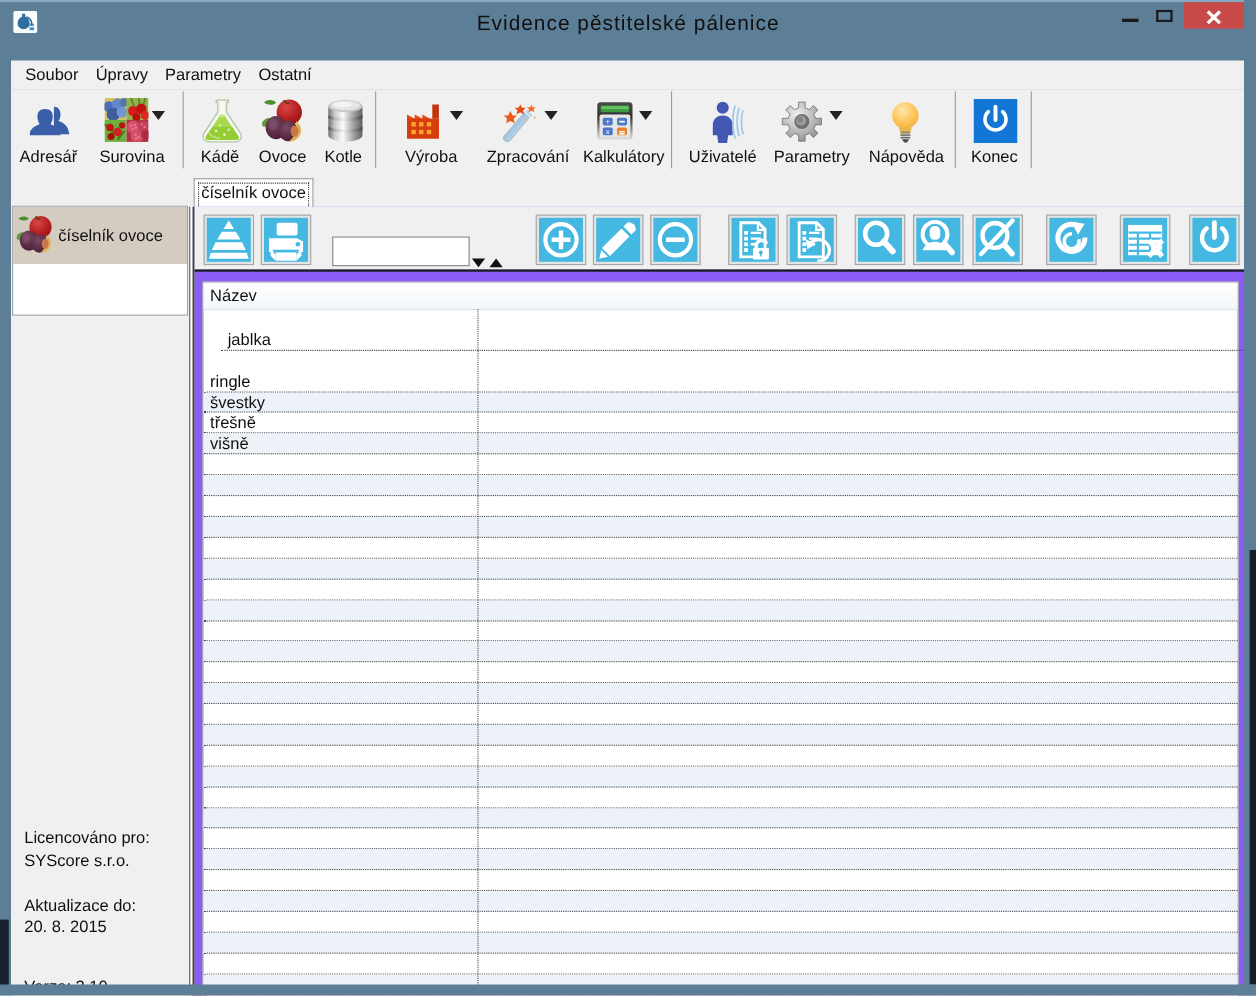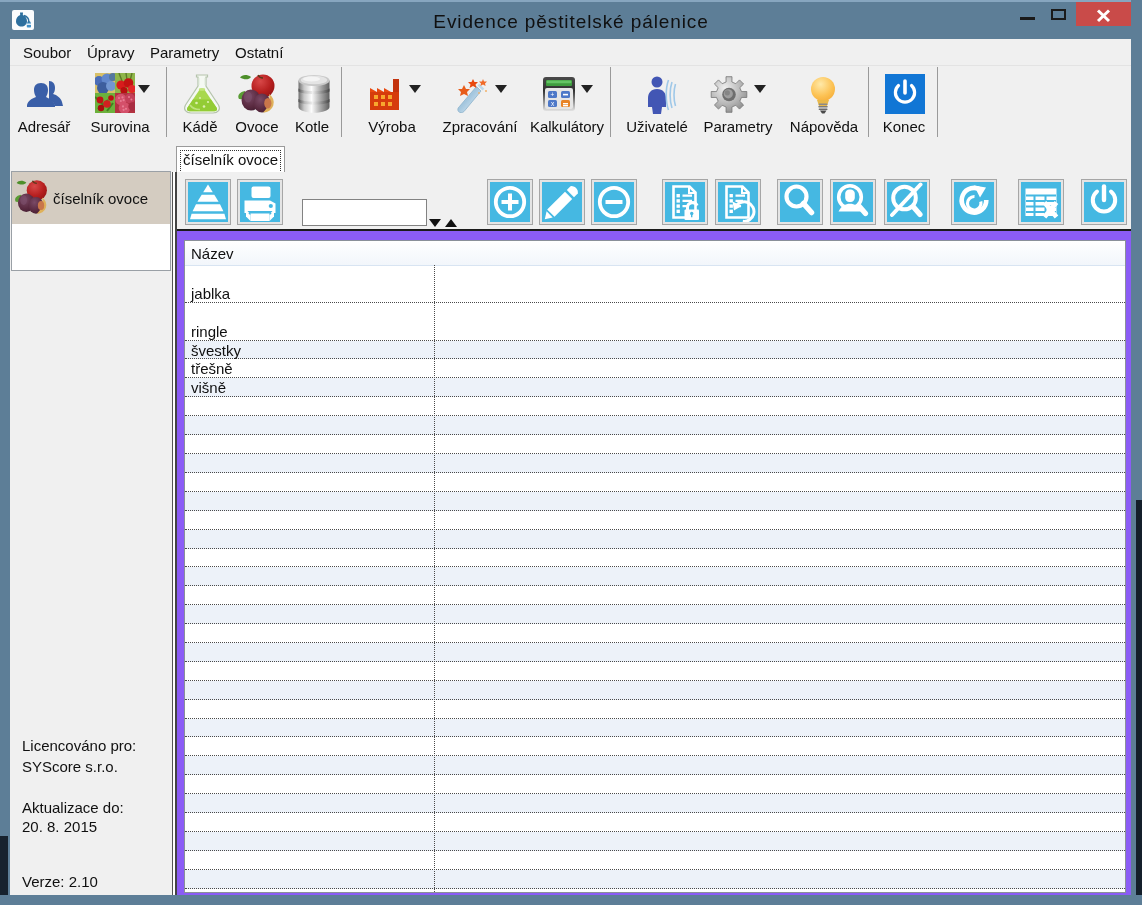--- a/index.html
+++ b/index.html
@@ -4,21 +4,21 @@
 <style>
   html,body{margin:0;padding:0;}
   body{width:1142px;height:905px;position:relative;overflow:hidden;
        font-family:"Liberation Sans",sans-serif;background:#5d7e97;}
   .abs{position:absolute;}
   #topline{left:0;top:0;width:1142px;height:2px;background:#87a6bf;}
   #title{left:0;top:11px;width:1142px;text-align:center;font-size:19px;letter-spacing:0.9px;color:#101010;}
   #minbtn{left:1020px;top:17px;width:15px;height:3px;background:#1a1a1a;}
   #maxbtn{left:1051px;top:9px;width:11px;height:7px;border:2px solid #1a1a1a;}
   #closebtn{left:1076px;top:2px;width:56px;height:24px;background:#c94b49;}
-  #client{left:10px;top:39px;width:1121px;height:840px;background:#f0f0f0;}
+  #client{left:10px;top:55px;width:1121px;height:840px;background:#f0f0f0;}
   .menuitem{position:absolute;top:5px;font-size:15px;color:#101010;}
   .tlabel{position:absolute;top:79px;font-size:15px;color:#101010;text-align:center;width:110px;}
   .tsep{position:absolute;top:28px;width:1px;height:70px;background:#9a9a9a;}
   .darr{position:absolute;width:0;height:0;border-left:6px solid transparent;border-right:6px solid transparent;border-top:8px solid #222;}
   #tab{left:166px;top:107px;width:107px;height:26px;background:#fff;border:1px solid #9a9a9a;border-bottom:none;}
   #tabdots{position:absolute;left:3px;top:3px;right:3px;bottom:0px;border:1px dotted #333;border-bottom:none;}
   #tabtext{position:absolute;left:0;top:4px;width:100%;text-align:center;font-size:15px;color:#101010;}
   #sidebar{left:0px;top:133px;width:162px;height:723px;background:#f0f0f0;}
   #listbox{position:absolute;left:1px;top:-1px;width:158px;height:98px;background:#fff;border:1px solid #9aa0a6;}
   #selitem{position:absolute;left:0px;top:0px;width:158px;height:52px;background:#d4ccc1;}
@@ -452,21 +452,21 @@
         </div>
       <div id="searchbox"></div>
       <div class="tri" style="left:252px;top:47px;border-left:6px solid transparent;border-right:6px solid transparent;border-top:8px solid #111;"></div>
       <div class="tri" style="left:268px;top:47px;border-left:6px solid transparent;border-right:6px solid transparent;border-bottom:8px solid #111;"></div>
     </div>
     <div id="cdark"></div>
     <div id="tablewrap">
       <div id="thead">
           <div class="rtext" style="top:4px;">Název</div>
         </div>
-<div class="trow" style="top:43px;height:19px;">
+<div class="trow" style="top:43px;height:19px;margin-left:16px;">
           <div class="rtext">jablka</div>
         </div>
 <div class="trow" style="top:81px;height:19px;">
           <div class="rtext">ringle</div>
         </div>
 <div class="trow alt" style="top:100px;height:18px;">
           <div class="rtext">švestky</div>
         </div>
 <div class="trow" style="top:118px;height:19px;">
           <div class="rtext">třešně</div>

